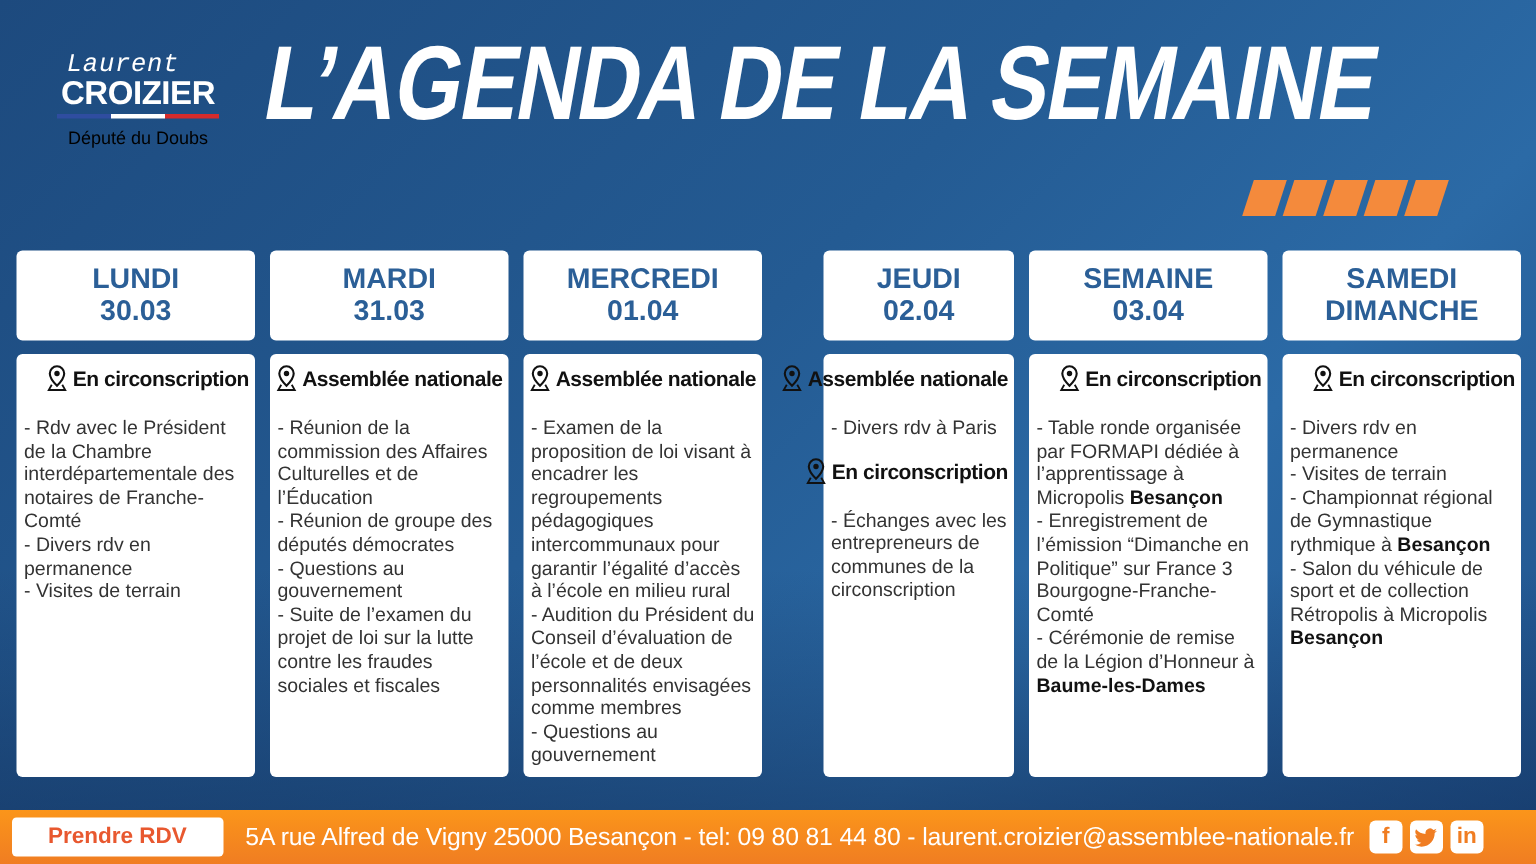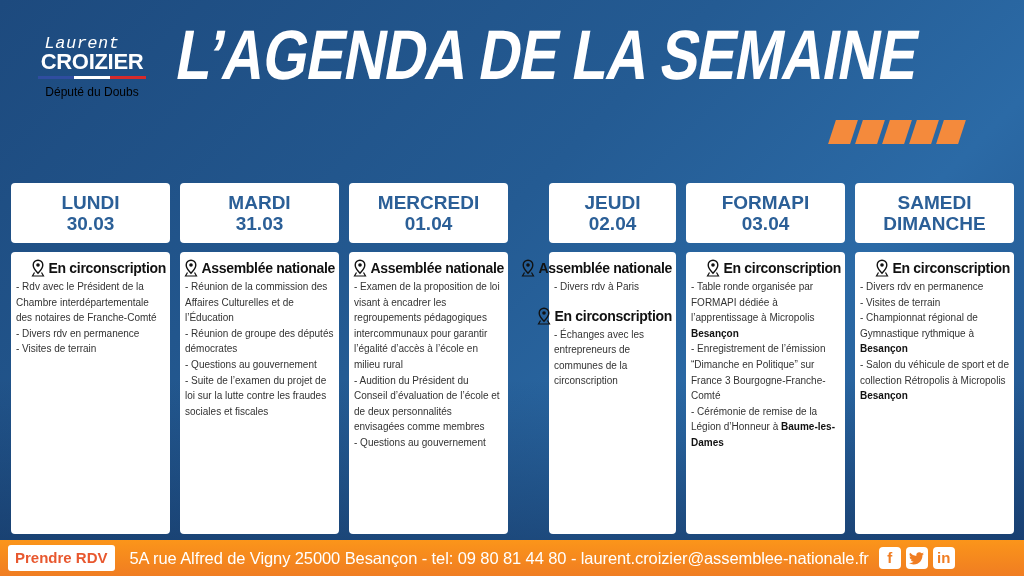--- a/index.html
+++ b/index.html
@@ -25,48 +25,48 @@
   .title {
     position: absolute; left: 184px; top: 20px; width: 800px;
     color: #fff; font-family: "Liberation Sans", sans-serif; font-weight: bold;
     font-size: 70px; line-height: 70px; letter-spacing: -1px;
     transform: skewX(-10deg) scaleX(0.82); transform-origin: left top;
     white-space: nowrap;
   }
   .stripes { position: absolute; left: 832px; top: 120px; display: flex; gap: 5px; }
   .stripes span { width: 22px; height: 24px; background: #f48a3c; transform: skewX(-18deg); display: block; }
   
-  .day-col { position: absolute; top: 183px; width: 159px; }
+  .day-col { position: absolute; top: 167px; width: 159px; }
   .day-head {
     height: 60px; background: #fff; border-radius: 4px;
     display: flex; flex-direction: column; align-items: center; justify-content: center;
     color: #2b5f97; font-weight: bold; font-size: 19px; line-height: 21px; text-align: center;
   }
   .day-body {
     margin-top: 9px; height: 282px; background: #fff; border-radius: 4px;
     padding: 5px 4px 0 5px;
   }
   .section-title {
     display: flex; align-items: center; justify-content: flex-end; gap: 3px;
     font-weight: bold; font-size: 14px; color: #111; height: 22px; white-space: nowrap;
     letter-spacing: -0.3px;
   }
   .section-title.second { margin-top: 10px; }
   .pin { width: 14px; height: 18px; display: inline-block; flex: none; }
-  .items { list-style: none; margin-top: 0; font-size: 10px; line-height: 15.6px; color: #333; }
+  .items { list-style: none; margin-top: 14px; font-size: 13px; line-height: 15.6px; color: #333; }
   .items li { white-space: normal; }
   .items b { color: #111; font-weight: bold; }
   
   .footer {
     position: absolute; left: 0; top: 540px; width: 1024px; height: 36px;
     background: linear-gradient(180deg, #fb951a 0%, #f07d22 100%);
     display: flex; align-items: center;
   }
   .rdv-btn {
-    margin-left: 8px; height: 26px; padding: 0 7px; background: #fff; border-radius: 3px;
+    margin-left: 8px; height: 26px; padding: 0 24px; background: #fff; border-radius: 3px;
     color: #e8582f; font-weight: bold; font-size: 15px; line-height: 26px; white-space: nowrap;
   }
   .contact { margin-left: 15px; color: #fff; font-size: 16.5px; white-space: nowrap; letter-spacing: -0.1px; }
   .socials { margin-left: 10px; display: flex; gap: 5px; }
   .social {
     width: 22px; height: 22px; background: #fff; border-radius: 4px;
     color: #f07d22; font-weight: bold; font-size: 15px; line-height: 22px; text-align: center;
     display: flex; align-items: center; justify-content: center;
   }
 </style>
@@ -186,21 +186,21 @@
             </svg></span>
           <span>En circonscription</span>
         </div>
         <ul class="items">
           <li>- Échanges avec les entrepreneurs de communes de la circonscription</li>
         </ul>
       </div>
     </div>
     <div class="day-col" style="left: 686px;">
       <div class="day-head">
-        <div>FORMAPI</div>
+        <div>SEMAINE</div>
         <div>03.04</div>
       </div>
       <div class="day-body">
         <div class="section-title">
           <span class="pin"><svg viewBox="0 0 14 18" width="14" height="18">
               <path d="M7 1.2a4.8 4.8 0 0 0-4.8 4.8c0 3.4 4.8 8.2 4.8 8.2s4.8-4.8 4.8-8.2A4.8 4.8 0 0 0 7 1.2z" fill="none" stroke="#111" stroke-width="1.4"></path>
               <circle cx="7" cy="6" r="1.8" fill="#111"></circle>
               <path d="M3.5 13.5 L1.5 17 H12.5 L10.5 13.5" fill="none" stroke="#111" stroke-width="1.2"></path>
             </svg></span>
           <span>En circonscription</span>

